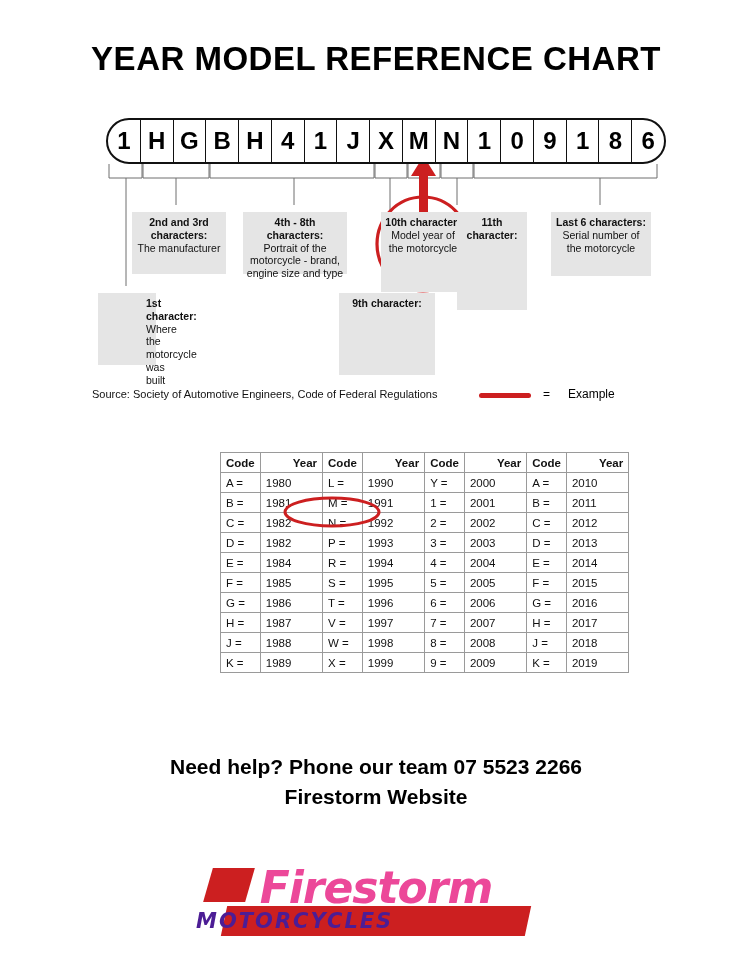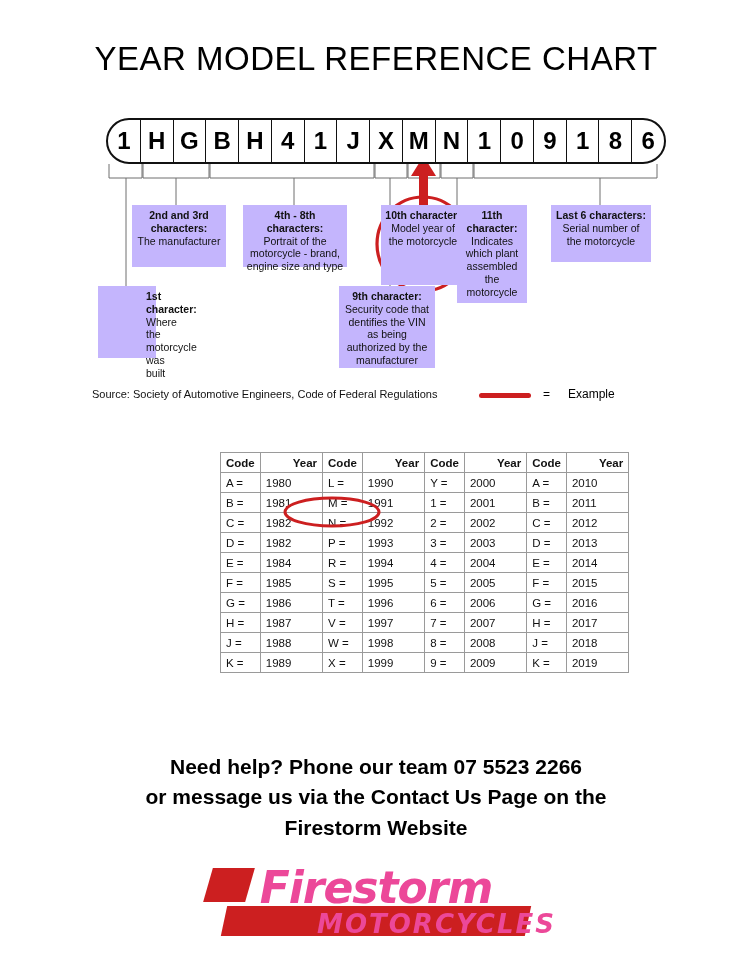--- a/index.html
+++ b/index.html
@@ -17,21 +17,21 @@
   }
 
   
   .title {
     position: absolute;
     top: 40px;
     left: 0;
     width: 752px;
     text-align: center;
     font-size: 33px;
-    font-weight: normal;
+    font-weight: bold;
     letter-spacing: 0.5px;
   }
 
   
   .vin-wrap {
     position: absolute;
     top: 118px;
     left: 106px;
     width: 560px;
     height: 46px;
@@ -60,38 +60,39 @@
     top: 164px;
     left: 0;
     width: 752px;
     height: 320px;
     pointer-events: none;
   }
 
   
   .note {
     position: absolute;
-    background: #c4b5fd;
+    background: #e5e5e5;
     border: none;
     font-size: 10.5px;
     line-height: 1.22;
     text-align: center;
     padding: 4px 3px;
     box-sizing: border-box;
     color: #111;
+    margin-top: 7px;
   }
   .note .hd { font-weight: bold; display: block; }
 
   #note-1st   { left: 98px;  top: 286px; width: 58px;  height: 72px; padding-left: 48px; }
   #note-23    { left: 132px; top: 205px; width: 94px;  height: 62px; }
   #note-48    { left: 243px; top: 205px; width: 104px; height: 62px; }
   #note-9th   { left: 339px; top: 286px; width: 96px;  height: 82px; }
   #note-10th  { left: 381px; top: 205px; width: 84px;  height: 80px; }
   #note-11th  { left: 457px; top: 205px; width: 70px;  height: 98px; }
-  #note-last6 { left: 551px; top: 205px; width: 100px; height: 57px; }
+  #note-last6 { left: 551px; top: 205px; width: 100px; height: 64px; }
 
   
   .source {
     position: absolute;
     left: 92px;
     top: 388px;
     font-size: 11px;
     color: #111;
   }
   .example-bar {
@@ -173,25 +174,25 @@
     font-weight: bold;
     font-style: italic;
     color: #ec4899;
     letter-spacing: -1px;
     font-family: "DejaVu Sans", sans-serif;
   }
   .logo-text2 {
     position: absolute;
     left: 0; top: 47px;
     width: 360px;
-    text-align: right;
-    font-size: 26px;
+    text-align: left;
+    font-size: 21px;
     font-weight: bold;
     font-style: italic;
-    color: #ec4899;
+    color: #4c1d95;
     letter-spacing: 2px;
     font-family: "DejaVu Sans", sans-serif;
   }
   .logo-bar {
     position: absolute;
     left: 28px;
     top: 44px;
     width: 304px;
     height: 30px;
     background: #cc1f20;
@@ -275,31 +276,29 @@
   <span>The manufacturer</span>
 </div>
 
 <div class="note" id="note-48">
   <span class="hd">4th - 8th characters:</span>
   <span>Portrait of the motorcycle - brand, engine size and type</span>
 </div>
 
 <div class="note" id="note-9th">
   <span class="hd">9th character:</span>
-  <span>Security code that dentifies the VIN as being authorized by the manufacturer</span>
 </div>
 
 <div class="note" id="note-10th">
   <span class="hd">10th character:</span>
   <span>Model year of the motorcycle</span>
 </div>
 
 <div class="note" id="note-11th">
   <span class="hd">11th character:</span>
-  <span>Indicates which plant assembled the motorcycle</span>
 </div>
 
 <div class="note" id="note-last6">
   <span class="hd">Last 6 characters:</span>
   <span>Serial number of the motorcycle</span>
 </div>
 
 <div class="source">Source:  Society of Automotive Engineers, Code of Federal Regulations</div>
 <div class="example-bar"></div>
 <div class="example-eq">=</div>
@@ -423,21 +422,20 @@
     </tbody>
   </table>
 </div>
 
 <svg style="position:absolute; left:272px; top:488px; width:120px; height:48px;" viewBox="0 0 120 48">
   <ellipse cx="60" cy="24" rx="47" ry="14" fill="none" stroke="#cc1f20" stroke-width="3"></ellipse>
 </svg>
 
 <div class="footer">
   <div>Need help?  Phone our team 07 5523 2266</div>
-  <div>or message us via the Contact Us Page on the</div>
   <div>Firestorm Website</div>
 </div>
 
 <div class="logo">
   <div class="logo-bar"></div>
   <div class="logo-slash"></div>
   <div class="logo-text1">Firestorm</div>
   <div class="logo-text2">MOTORCYCLES</div>
 </div>
 

